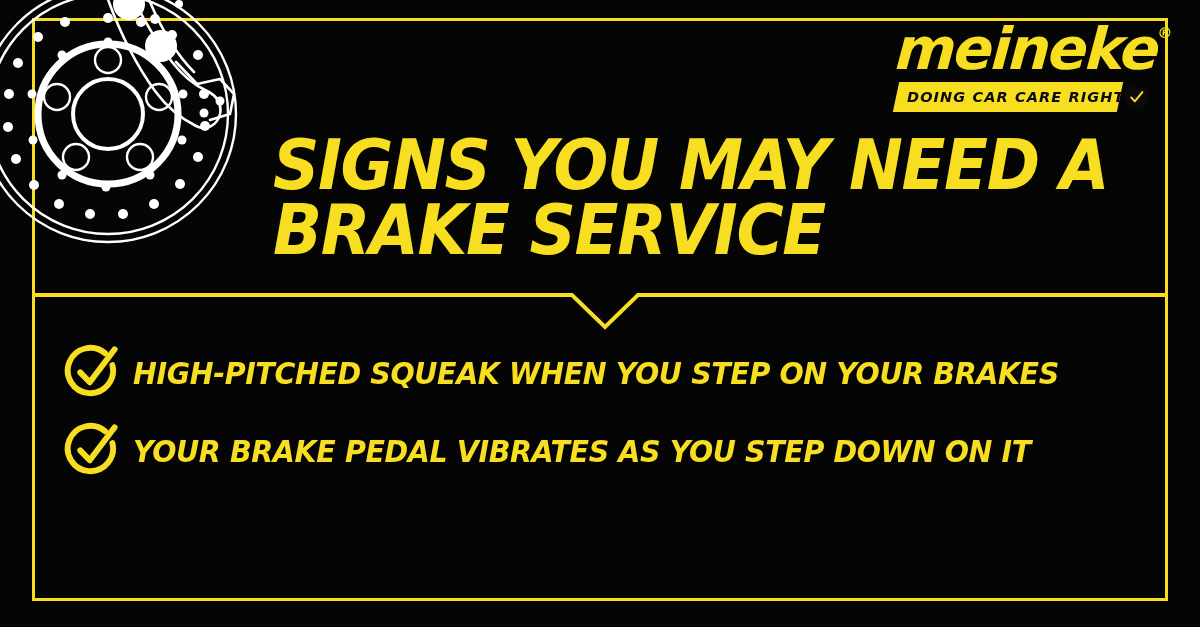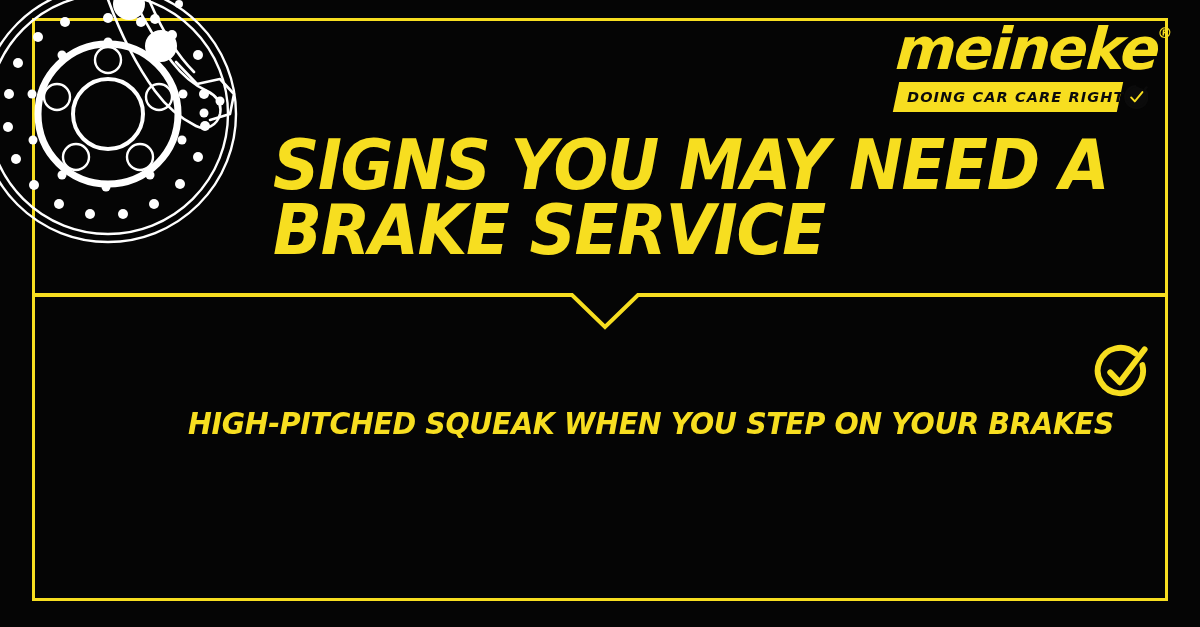--- a/index.html
+++ b/index.html
@@ -124,23 +124,22 @@
 
   
   .bullets{
     position:absolute;
     left:63px; top:340px;
     width:1100px;
     z-index:4;
   }
   .bullet{
     display:flex;
-    align-items:flex-end;
+    align-items:center;
     margin-bottom:18px;
-    flex-direction:column;
   }
   .bullet:last-child{margin-bottom:0;}
   .bullet-icon{
     flex:0 0 58px;
     width:58px;height:58px;
     margin-right:12px;
     margin-top:2px;
   }
   .bullet-icon svg{display:block;width:100%;height:100%;}
   .bullet-text{
@@ -281,16 +280,27 @@
         <svg viewBox="0 0 64 64" aria-hidden="true">
           <path d="M46.5 12.5 A25 25 0 1 0 54.5 25.5" fill="none" stroke="#F7DE20" stroke-width="6.5" stroke-linecap="round"></path>
           <path d="M19 33.5 L29.5 44.5 L57 8" fill="none" stroke="#F7DE20" stroke-width="6.5" stroke-linecap="round" stroke-linejoin="round"></path>
         </svg>
       </span>
       <span class="bullet-text">
         <span class="ln">HIGH-PITCHED SQUEAK WHEN YOU STEP ON  YOUR BRAKES</span>
       </span>
     </div>
 
+    <div class="bullet">
+      <span class="bullet-icon">
+        <svg viewBox="0 0 64 64" aria-hidden="true">
+          <path d="M46.5 12.5 A25 25 0 1 0 54.5 25.5" fill="none" stroke="#F7DE20" stroke-width="6.5" stroke-linecap="round"></path>
+          <path d="M19 33.5 L29.5 44.5 L57 8" fill="none" stroke="#F7DE20" stroke-width="6.5" stroke-linecap="round" stroke-linejoin="round"></path>
+        </svg>
+      </span>
+      <span class="bullet-text">
+        <span class="ln">YOUR BRAKE PEDAL VIBRATES AS YOU STEP DOWN ON IT</span>
+      </span>
+    </div>
 
 
   </div>
 </div>
 
 </body></html>

